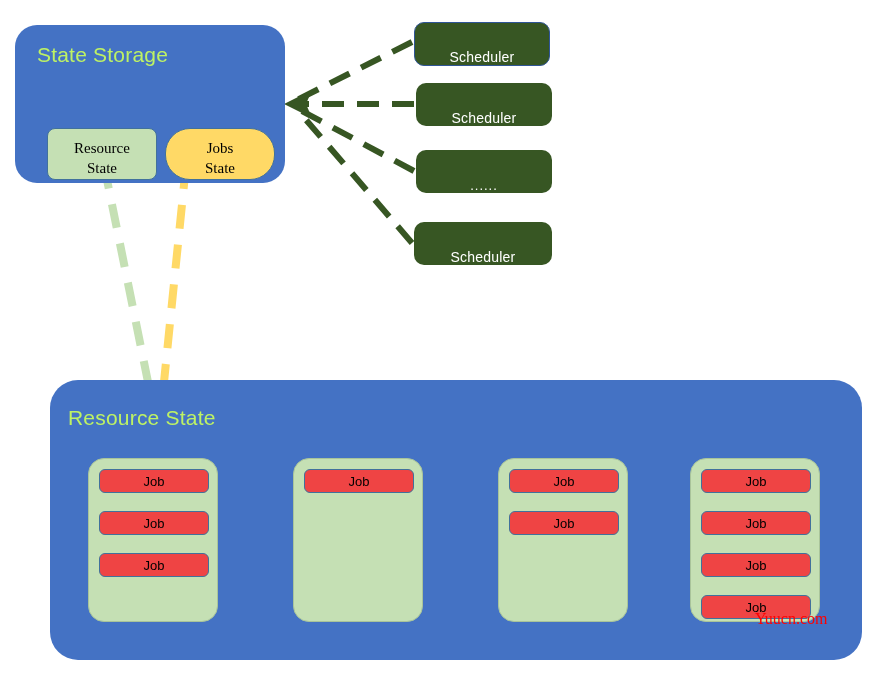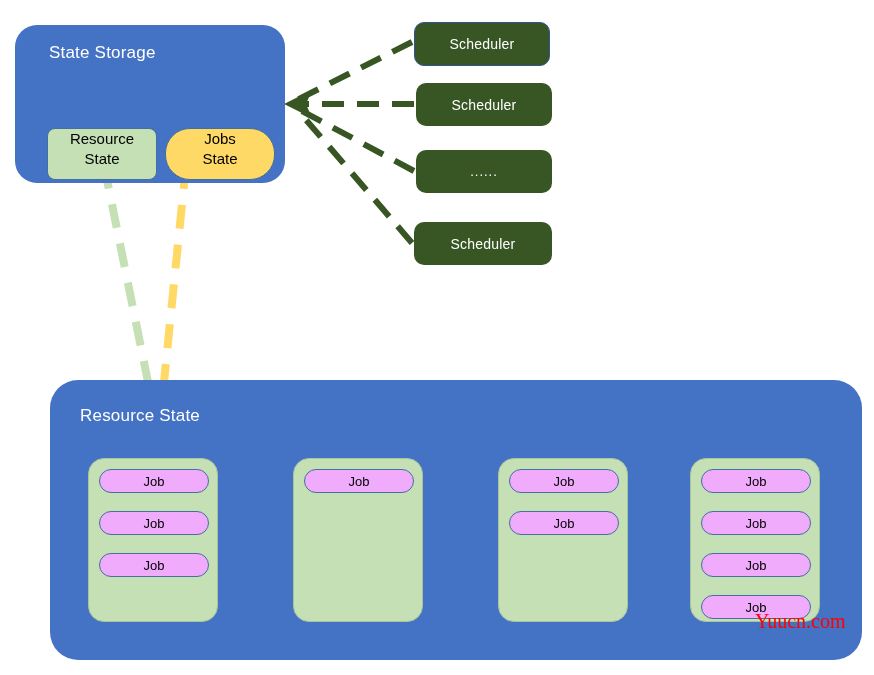--- a/index.html
+++ b/index.html
@@ -34,45 +34,45 @@
     left: 15px;
     top: 25px;
     width: 270px;
     height: 158px;
     background: #4472c4;
     border-radius: 22px;
     box-sizing: border-box;
   }
   .panel-title {
     position: absolute;
-    color: #ffffff;
-    font-size: 17px;
+    color: #bef264;
+    font-size: 21px;
     font-weight: 400;
     letter-spacing: 0.2px;
     white-space: nowrap;
-    margin-left: 12px;
   }
   .state-storage .panel-title {
     left: 22px;
     top: 18px;
   }
 
   .state-chip {
     position: absolute;
     box-sizing: border-box;
     border: 1px solid #41719c;
     border-radius: 8px;
     display: flex;
     flex-direction: column;
     align-items: center;
-    justify-content: flex-start;
+    justify-content: flex-end;
     font-size: 15px;
     color: #000000;
     line-height: 1.32;
     text-align: center;
+    font-family: Liberation Serif, serif;
   }
   .state-chip.resource {
     left: 32px;
     top: 103px;
     width: 110px;
     height: 52px;
     background: #c5e0b4;
   }
   .state-chip.jobs {
     left: 150px;
@@ -85,21 +85,21 @@
 
   
   .scheduler {
     position: absolute;
     box-sizing: border-box;
     background: #375623;
     border-radius: 10px;
     color: #ffffff;
     font-size: 14px;
     display: flex;
-    align-items: center;
+    align-items: flex-end;
     justify-content: center;
     letter-spacing: 0.2px;
   }
   .scheduler.highlighted {
     border: 1px solid #2f5597;
   }
   .scheduler .dots {
     letter-spacing: 1px;
     font-size: 13px;
   }
@@ -131,41 +131,41 @@
     height: 164px;
   }
   .node.n1 { left: 88px; }
   .node.n2 { left: 293px; }
   .node.n3 { left: 498px; }
   .node.n4 { left: 690px; }
 
   .job {
     position: absolute;
     box-sizing: border-box;
-    background: #f0abfc;
+    background: #ef4444;
     border: 1px solid #41719c;
-    border-radius: 12px;
+    border-radius: 6px;
     width: 110px;
     height: 24px;
     left: 10px;
     font-size: 13px;
     color: #000000;
     display: flex;
     align-items: center;
     justify-content: center;
   }
 
   
   .watermark {
     position: absolute;
     left: 755px;
     top: 610px;
     color: #ff0000;
     font-family: "Liberation Serif", serif;
-    font-size: 20px;
+    font-size: 16px;
     white-space: nowrap;
   }
 </style>
 </head>
 <body>
 
 <div id="canvas">
 
   <svg id="edges" viewBox="0 0 874 675" xmlns="http://www.w3.org/2000/svg">
 

